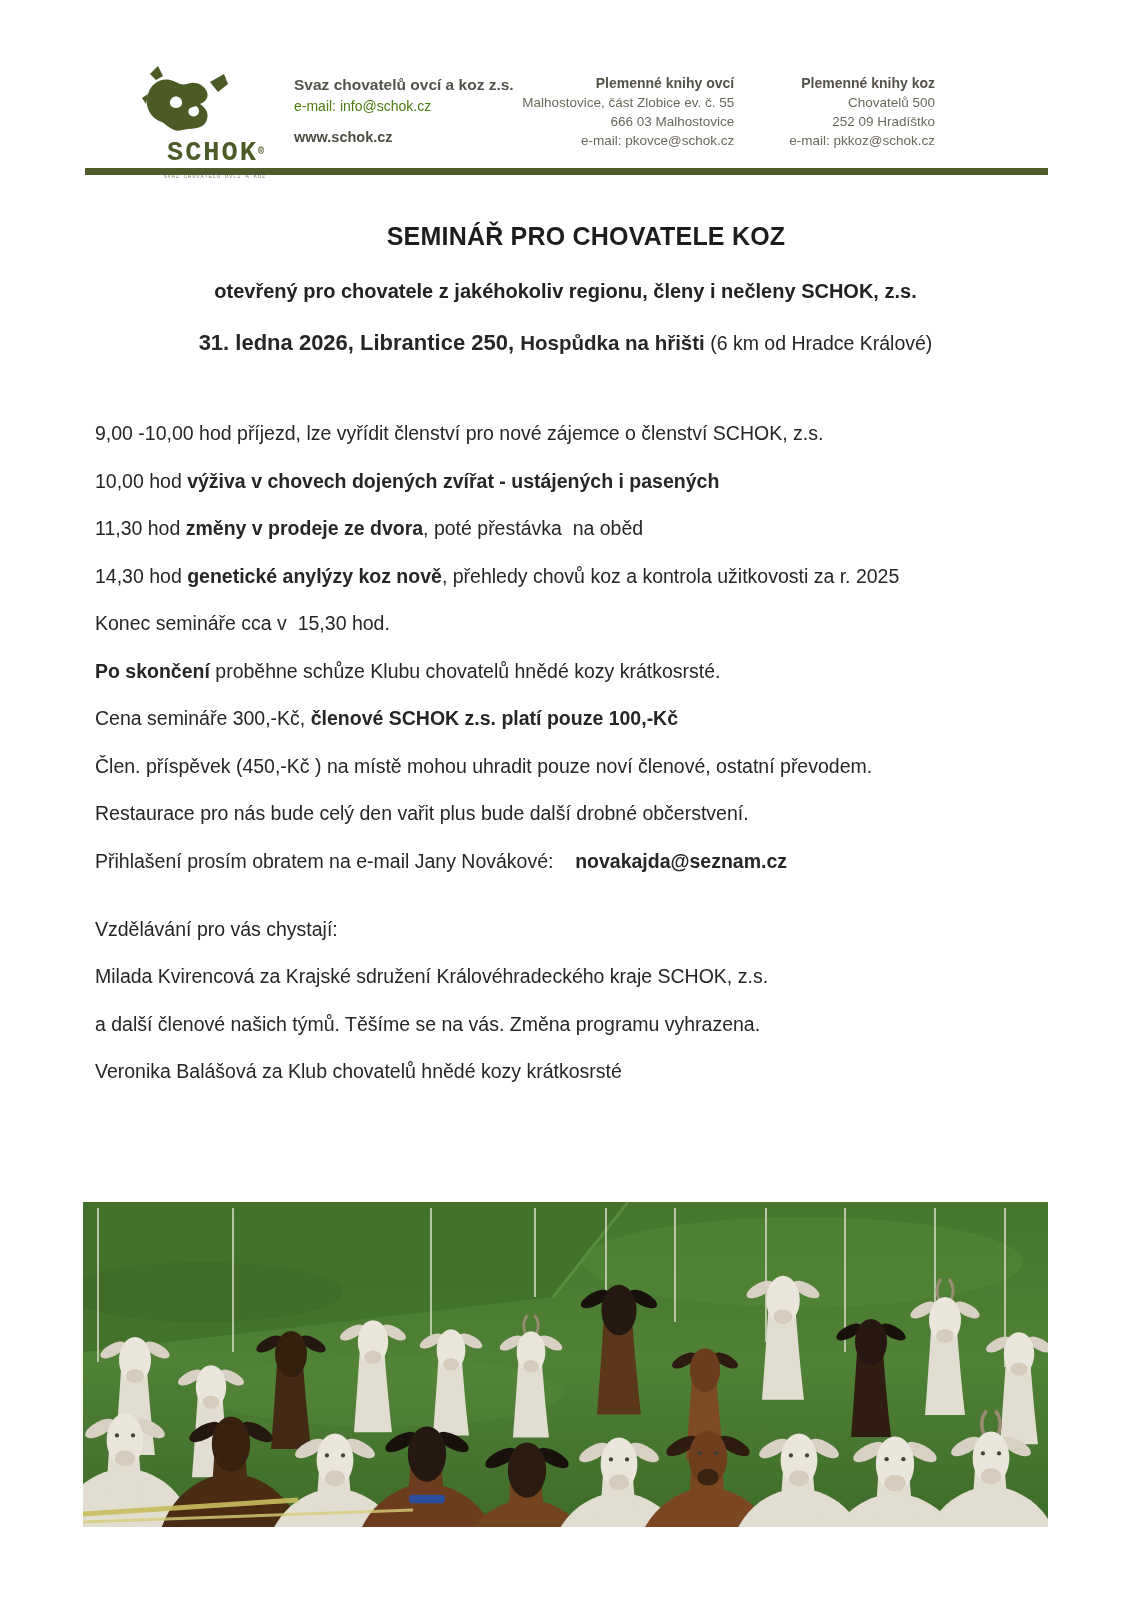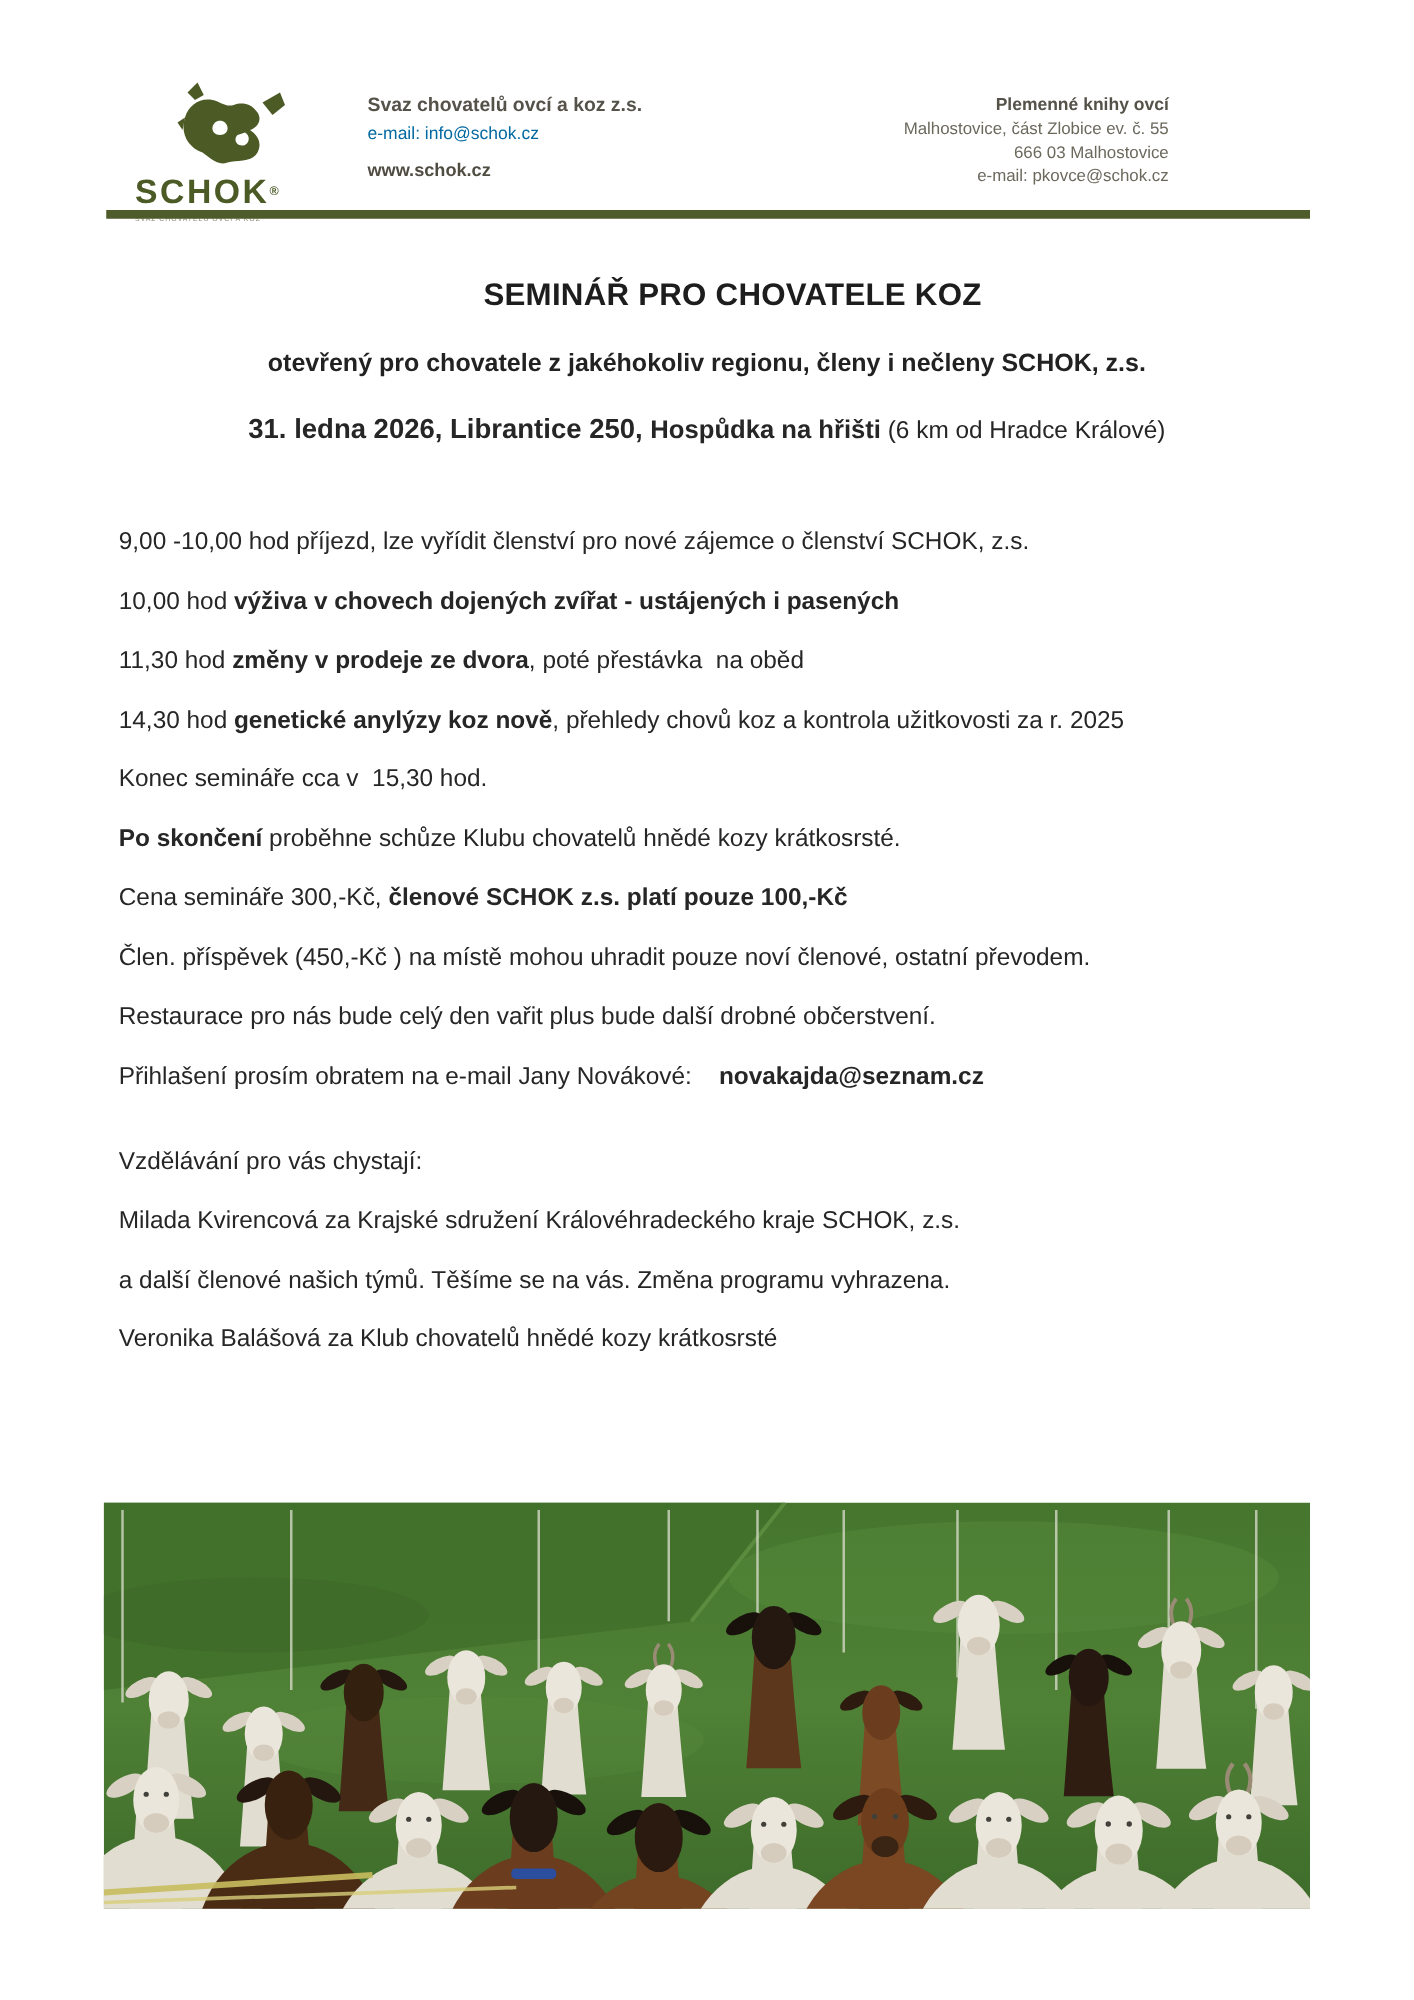--- a/index.html
+++ b/index.html
@@ -2,28 +2,28 @@
 <html><head>
 <meta charset="utf-8">
 <style>
   html,body{margin:0;padding:0;background:#ffffff;}
   .page{
     position:relative;width:1131px;height:1600px;background:#ffffff;
     font-family:"Liberation Sans",sans-serif;color:#262626;overflow:hidden;
   }
   
   .header{position:absolute;left:108px;top:64px;width:940px;display:flex;align-items:flex-start;}
-  .logo-block{width:158px;text-align:left;flex:0 0 auto;}
+  .logo-block{width:158px;text-align:right;flex:0 0 auto;font-family:Liberation Mono, monospace;}
   .logo-glyph{display:block;margin:0 auto;}
   .logo-brand{font-weight:bold;font-size:27px;letter-spacing:2px;color:#4c5a26;line-height:1;}
   .logo-reg{font-size:10px;vertical-align:super;}
   .logo-tagline{font-size:5.5px;letter-spacing:.8px;color:#8a8a72;margin-top:3px;border-top:1px solid #b9b9a2;padding-top:2px;}
   .org-block{margin-left:28px;padding-top:12px;text-align:left;}
   .org-name{font-weight:bold;font-size:15.5px;color:#55524a;}
-  .org-email{font-size:14px;color:#0369a1;margin-top:4px;}
+  .org-email{font-size:14px;color:#4d7c0f;margin-top:4px;}
   .org-web{font-weight:bold;font-size:14.5px;color:#4f4c42;margin-top:15px;}
   .addr-group{margin-left:auto;margin-right:113px;display:flex;gap:55px;padding-top:10px;}
   .addr-col{text-align:right;}
   .addr-title{font-weight:bold;font-size:14px;color:#55524a;line-height:19px;}
   .addr-line{font-size:13.5px;color:#6b685c;line-height:19px;}
   .divider{position:absolute;left:85px;top:168px;width:963px;height:7px;}
   
   .title-block{position:absolute;left:0;top:222px;width:1131px;text-align:center;}
   .doc-title{font-size:25px;font-weight:bold;color:#1d1d1d;letter-spacing:.2px;margin-left:41px;}
   .doc-subtitle{margin-top:29px;font-size:20px;font-weight:bold;color:#222;}
@@ -70,20 +70,26 @@
       <div class="org-email">e-mail: info@schok.cz</div>
       <div class="org-web">www.schok.cz</div>
     </div>
 
     <div class="addr-group">
       <div class="addr-col">
         <div class="addr-title">Plemenné knihy ovcí</div>
         <div class="addr-line">Malhostovice, část Zlobice ev. č. 55</div>
         <div class="addr-line">666 03 Malhostovice</div>
         <div class="addr-line">e-mail: pkovce@schok.cz</div>
+      </div>
+      <div class="addr-col">
+        <div class="addr-title">Plemenné knihy koz</div>
+        <div class="addr-line">Chovatelů 500</div>
+        <div class="addr-line">252 09 Hradíštko</div>
+        <div class="addr-line">e-mail: pkkoz@schok.cz</div>
       </div>
     </div>
   </div>
 
   <div class="divider" id="divider-bar" style="background: rgb(78, 92, 43);"></div>
 
   <div class="title-block">
     <div class="doc-title">SEMINÁŘ PRO CHOVATELE KOZ</div>
     <div class="doc-subtitle">otevřený pro chovatele z jakéhokoliv regionu, členy i nečleny SCHOK, z.s.</div>
     <div class="doc-dateline"><span class="lg">31. ledna 2026, Librantice 250, </span><span class="b">Hospůdka na hřišti</span><span> (6 km od Hradce Králové)</span></div>

